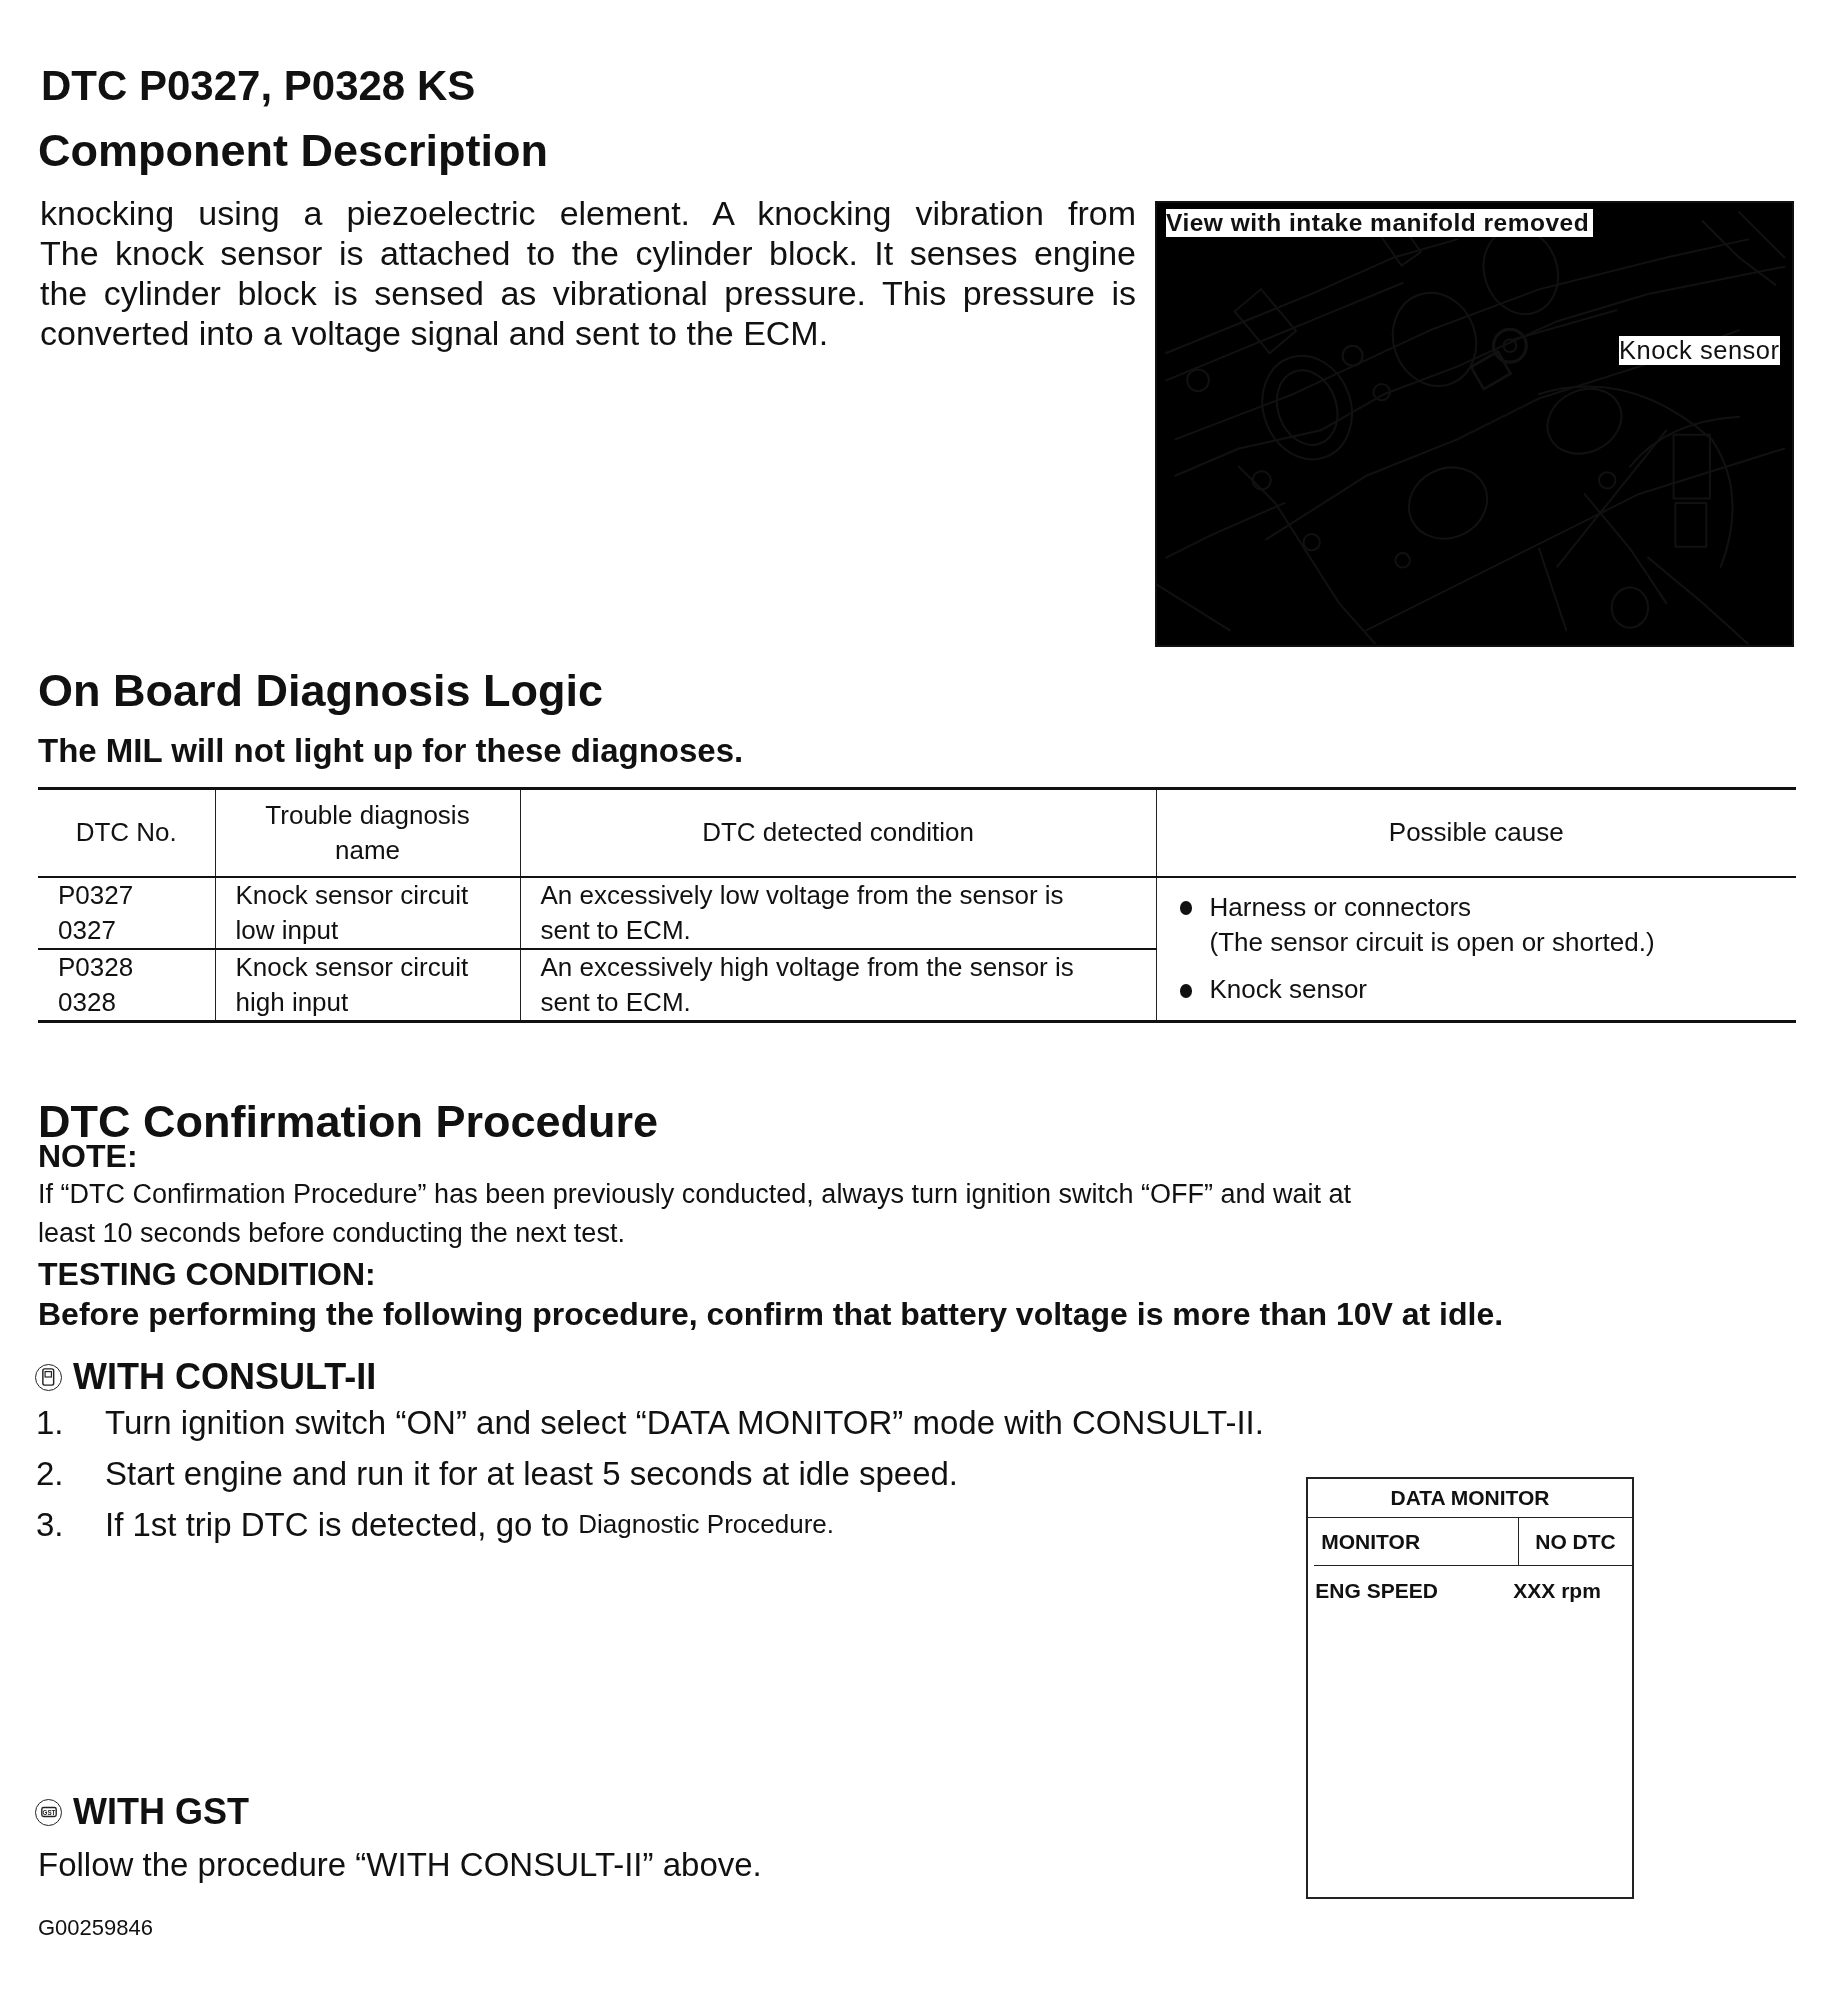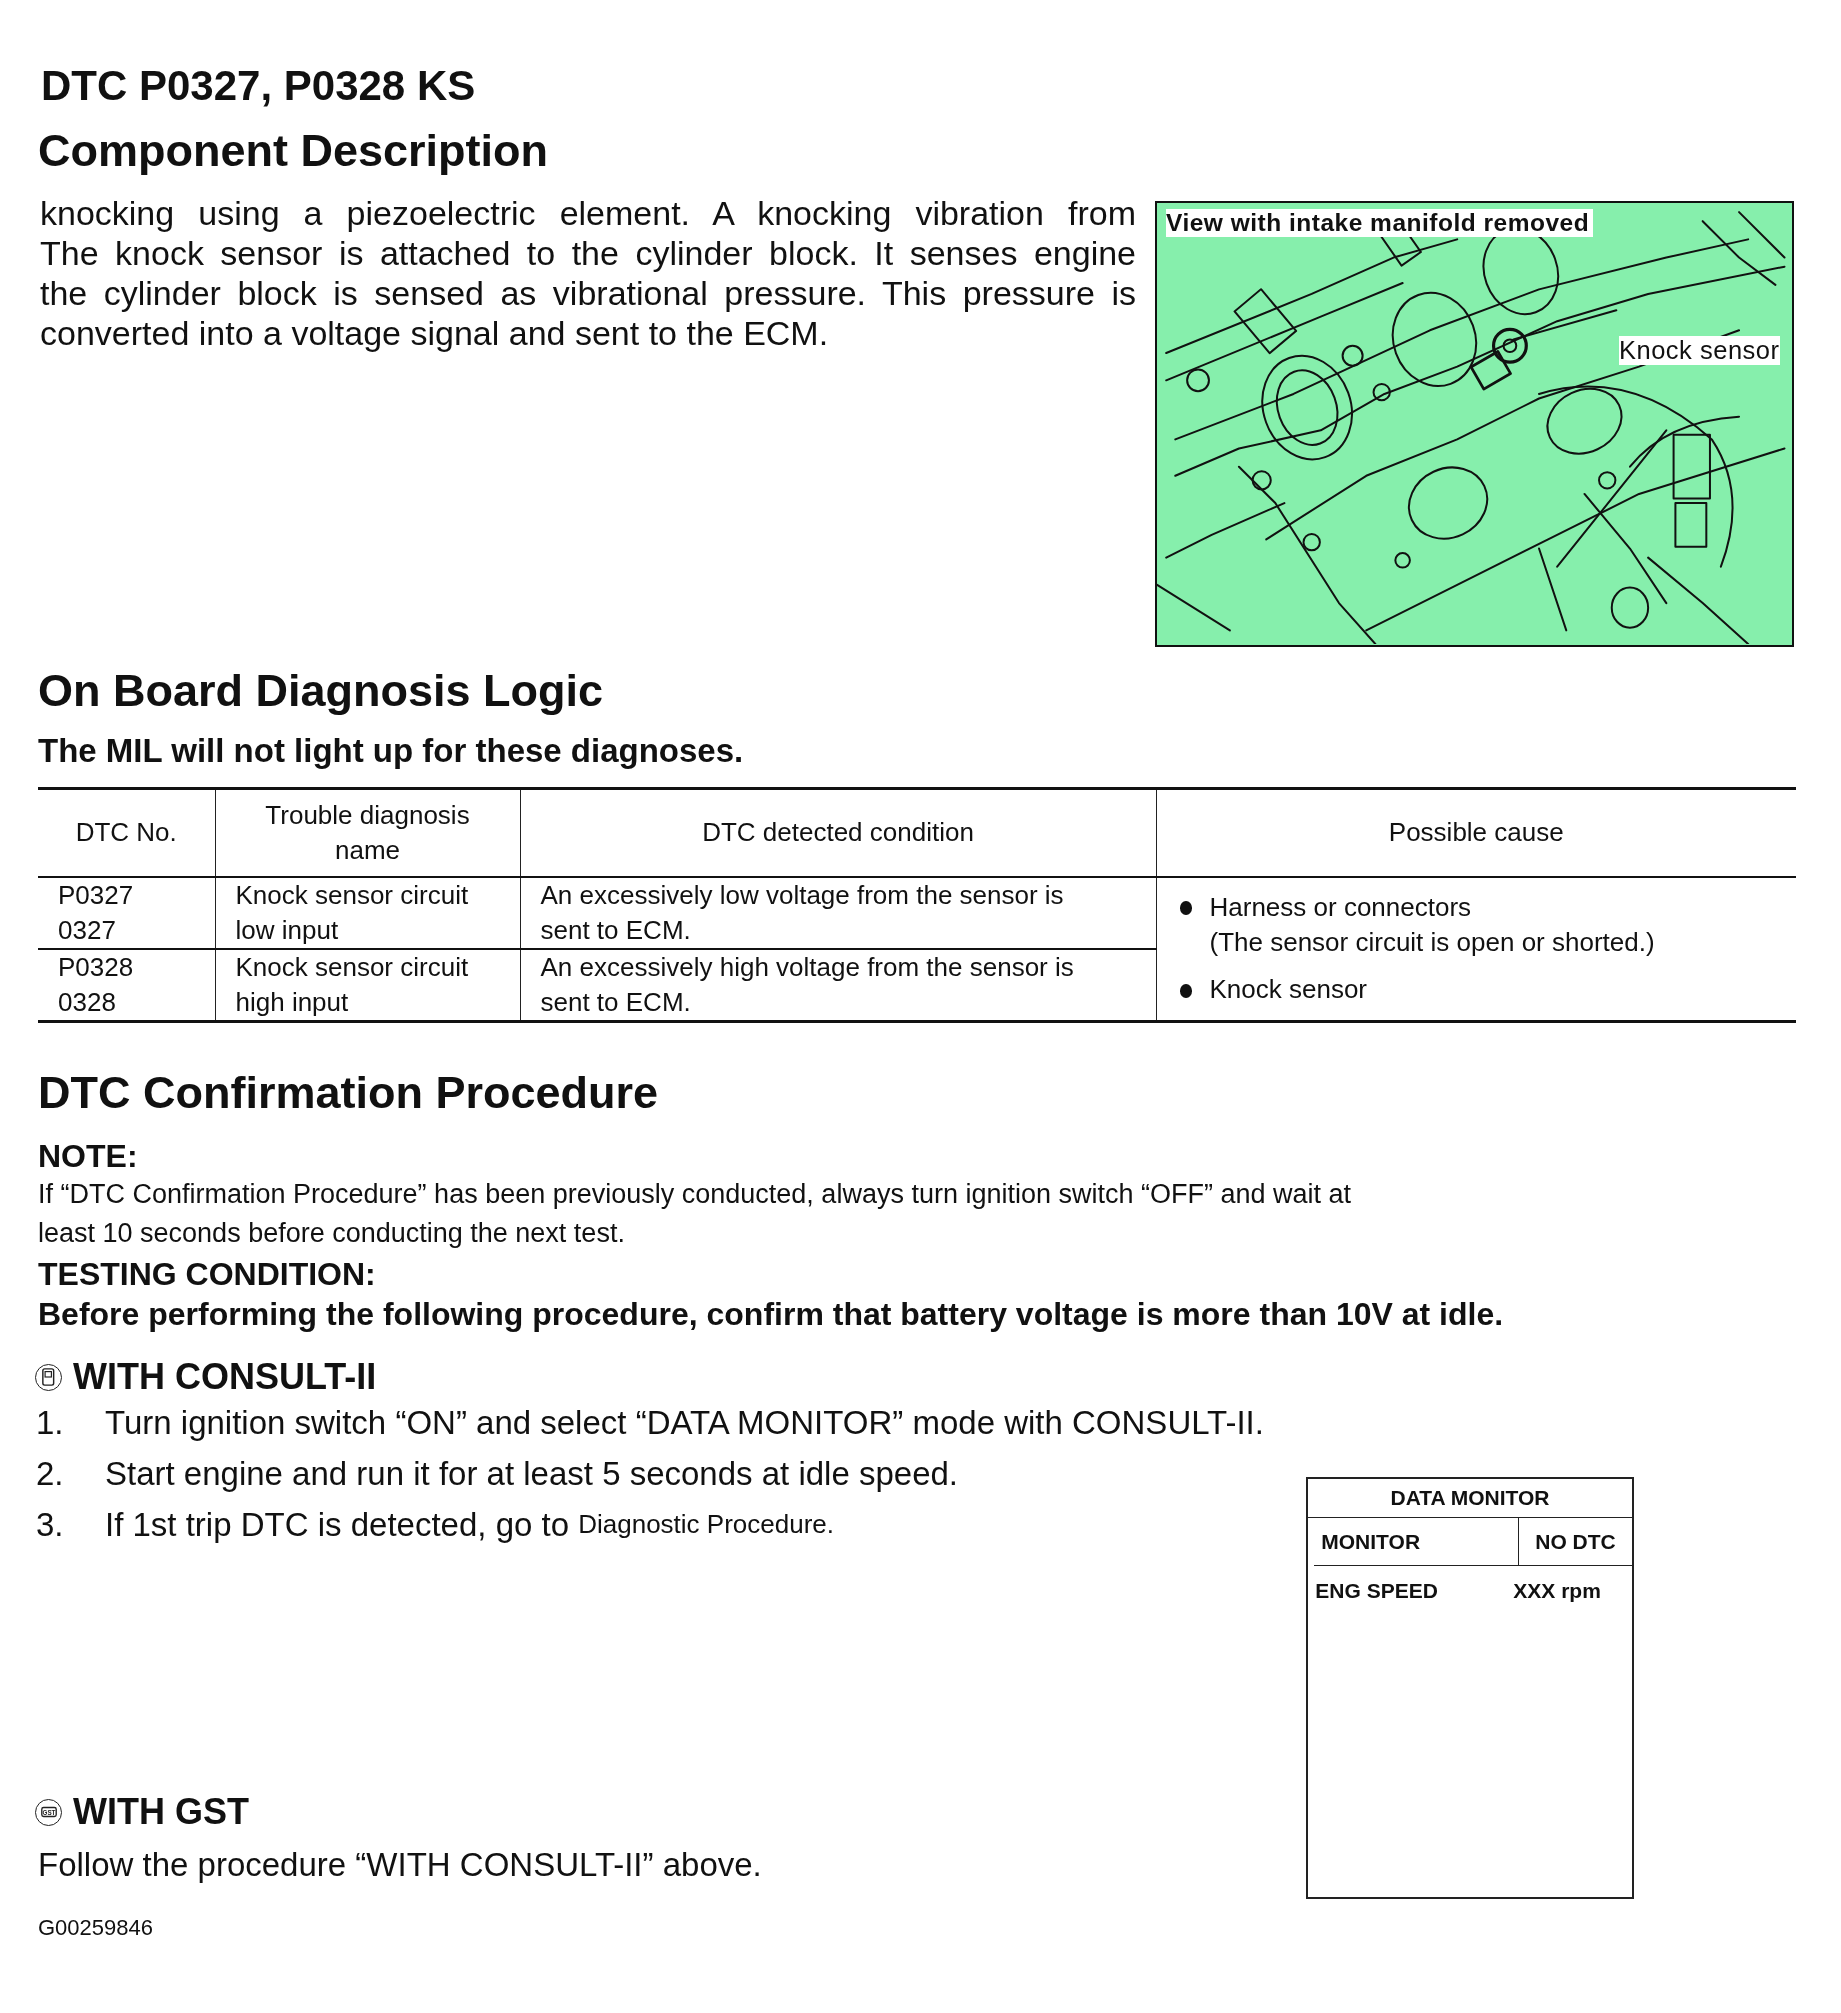--- a/index.html
+++ b/index.html
@@ -2,21 +2,21 @@
 <html style="font-size:14.5px"><head>
 <meta charset="utf-8">
 <style>
   html, body { margin:0; padding:0; background:#ffffff; }
   body { width:1841px; height:2014px; position:relative; overflow:hidden; font-family:"Liberation Sans", sans-serif; color:#111; }
   .abs { position:absolute; }
   .h-title { left:41px; top:62px; font-size:42px; font-weight:bold; letter-spacing:0px; white-space:nowrap; }
   .h-sec { font-size:45px; font-weight:bold; white-space:nowrap; left:38px; }
   .para { left:40px; top:193px; width:1096px; font-size:34px; line-height:40px; text-align:justify; }
   .para .last { text-align:left; }
-  .figure { left:1155px; top:201px; width:639px; height:446px; border:2.7px solid #111; box-sizing:border-box; overflow:hidden; background:#86efac; }
+  .figure { left:1155px; top:201px; width:639px; height:446px; border:2.7px solid #111; box-sizing:border-box; overflow:hidden; background:#000000; }
   .fig-caption { position:absolute; left:9px; top:5.5px; font-size:24.5px; font-weight:bold; white-space:nowrap; background:#fff; padding-right:3.6px; letter-spacing:0.5px; }
   .fig-label { position:absolute; left:462px; top:133px; font-size:25.5px; white-space:nowrap; background:#fff; letter-spacing:0.5px; }
   .fig-svg { position:absolute; left:0; top:0; }
   .mil { left:38px; top:732px; font-size:33px; font-weight:bold; white-space:nowrap; }
   table.diag { position:absolute; left:38px; top:787px; width:1758px; border-collapse:collapse; font-size:26px; }
   table.diag th, table.diag td { border-left:1.4px solid #222; border-right:1.4px solid #222; font-weight:normal; vertical-align:middle; }
   table.diag th:first-child, table.diag td:first-child { border-left:none; }
   table.diag th:last-child, table.diag td:last-child { border-right:none; }
   table.diag thead tr { height:88px; border-top:3.6px solid #111; border-bottom:2.3px solid #111; }
   table.diag tbody tr { height:72px; }
@@ -168,21 +168,21 @@
         <div>high input</div>
       </td>
       <td>
         <div>An excessively high voltage from the sensor is</div>
         <div>sent to ECM.</div>
       </td>
     </tr>
   </tbody>
 </table>
 
-<div class="abs h-sec" style="top:1067px;">DTC Confirmation Procedure</div>
+<div class="abs h-sec" style="top:1096px;">DTC Confirmation Procedure</div>
 <div class="abs note-head">NOTE:</div>
 <div class="abs note-text">
   <div style="white-space:nowrap;">If “DTC Confirmation Procedure” has been previously conducted, always turn ignition switch “OFF” and wait at</div>
   <div style="white-space:nowrap;">least 10 seconds before conducting the next test.</div>
 </div>
 <div class="abs test-head">TESTING CONDITION:</div>
 <div class="abs test-text">Before performing the following procedure, confirm that battery voltage is more than 10V at idle.</div>
 
 <div class="abs with-head" style="left:35px; top:1356px;">
   <span class="icon-circ">

